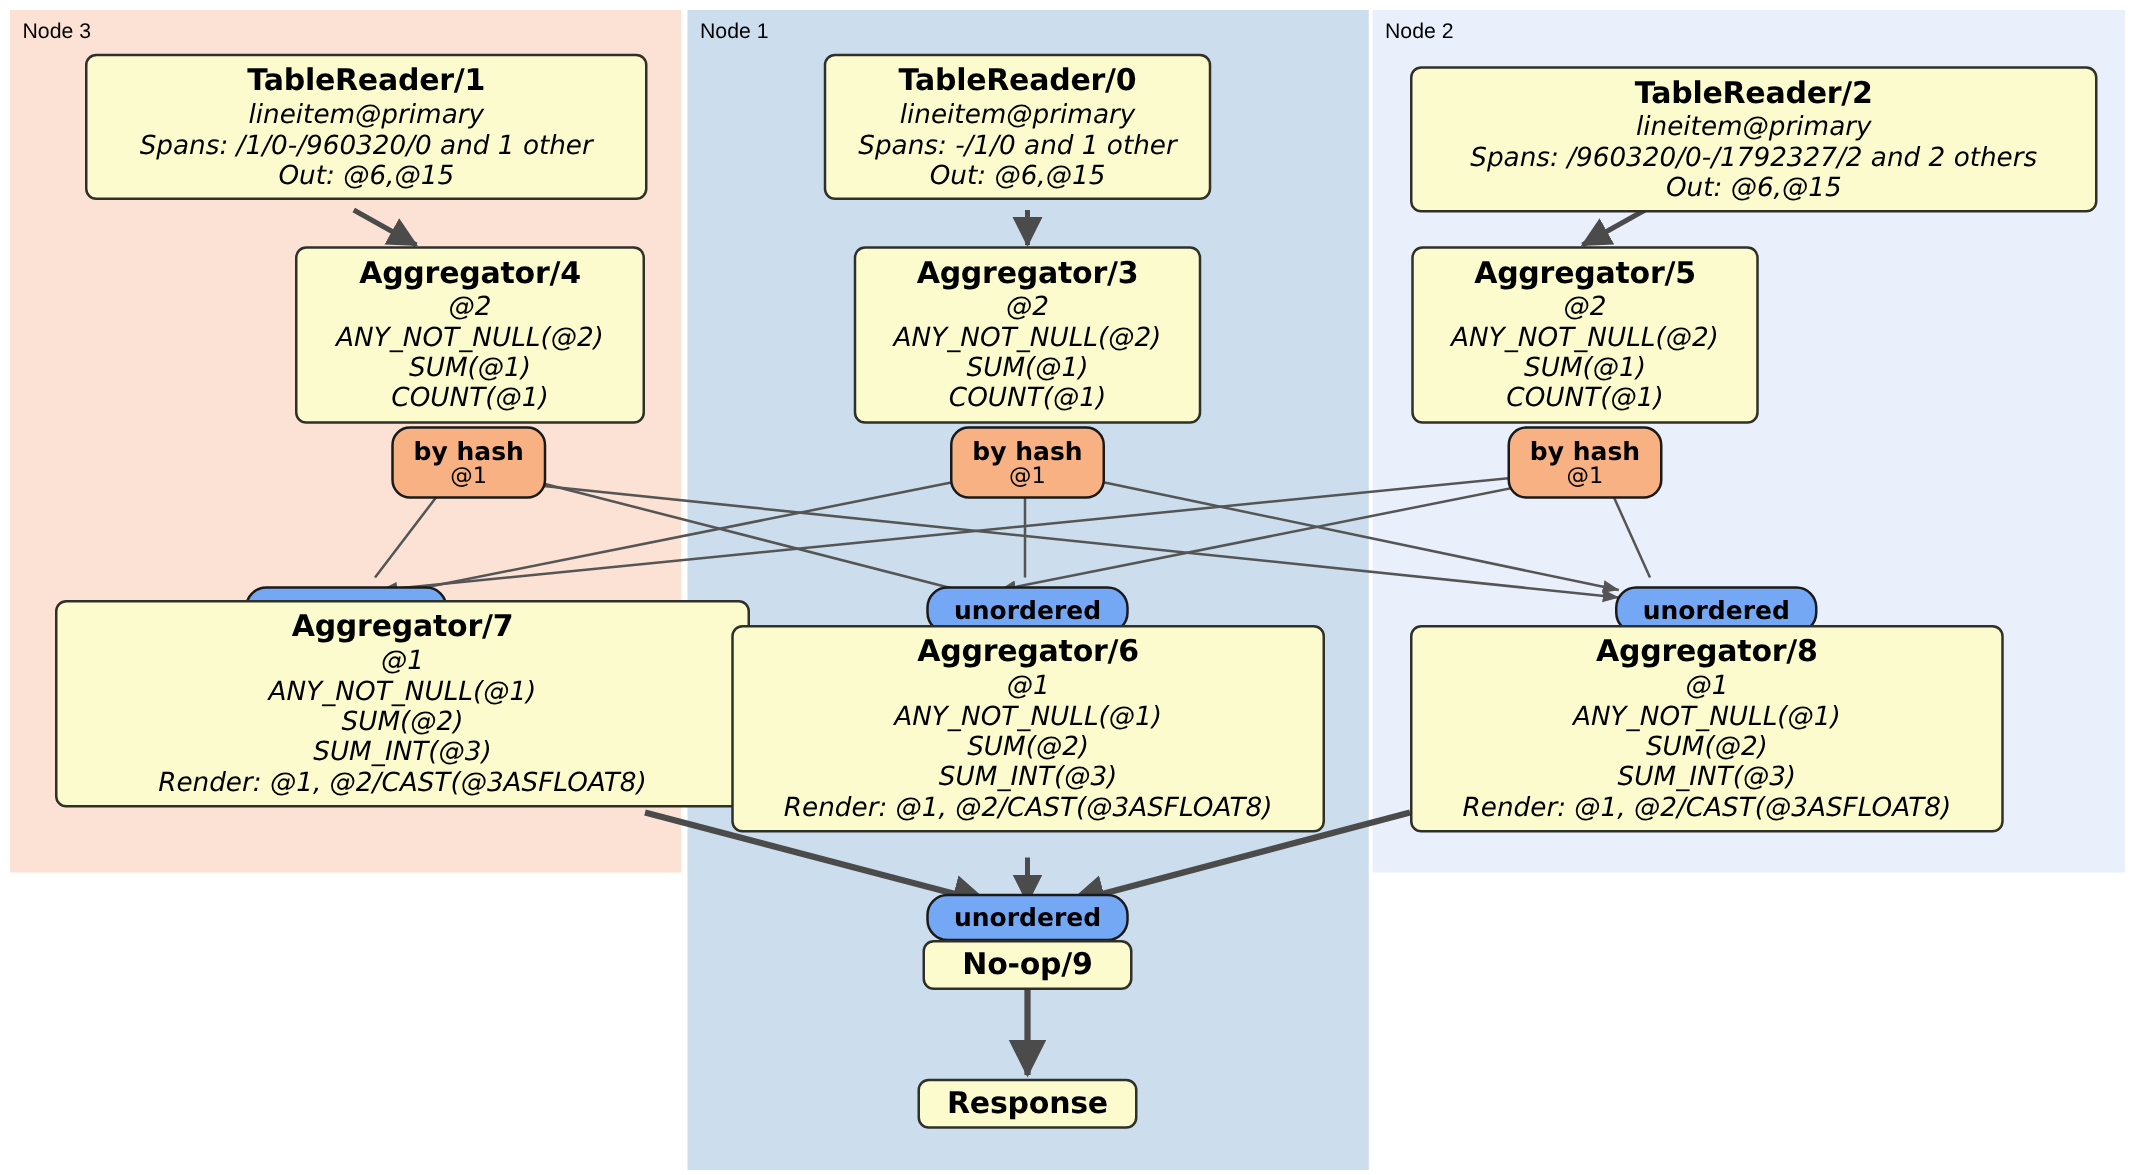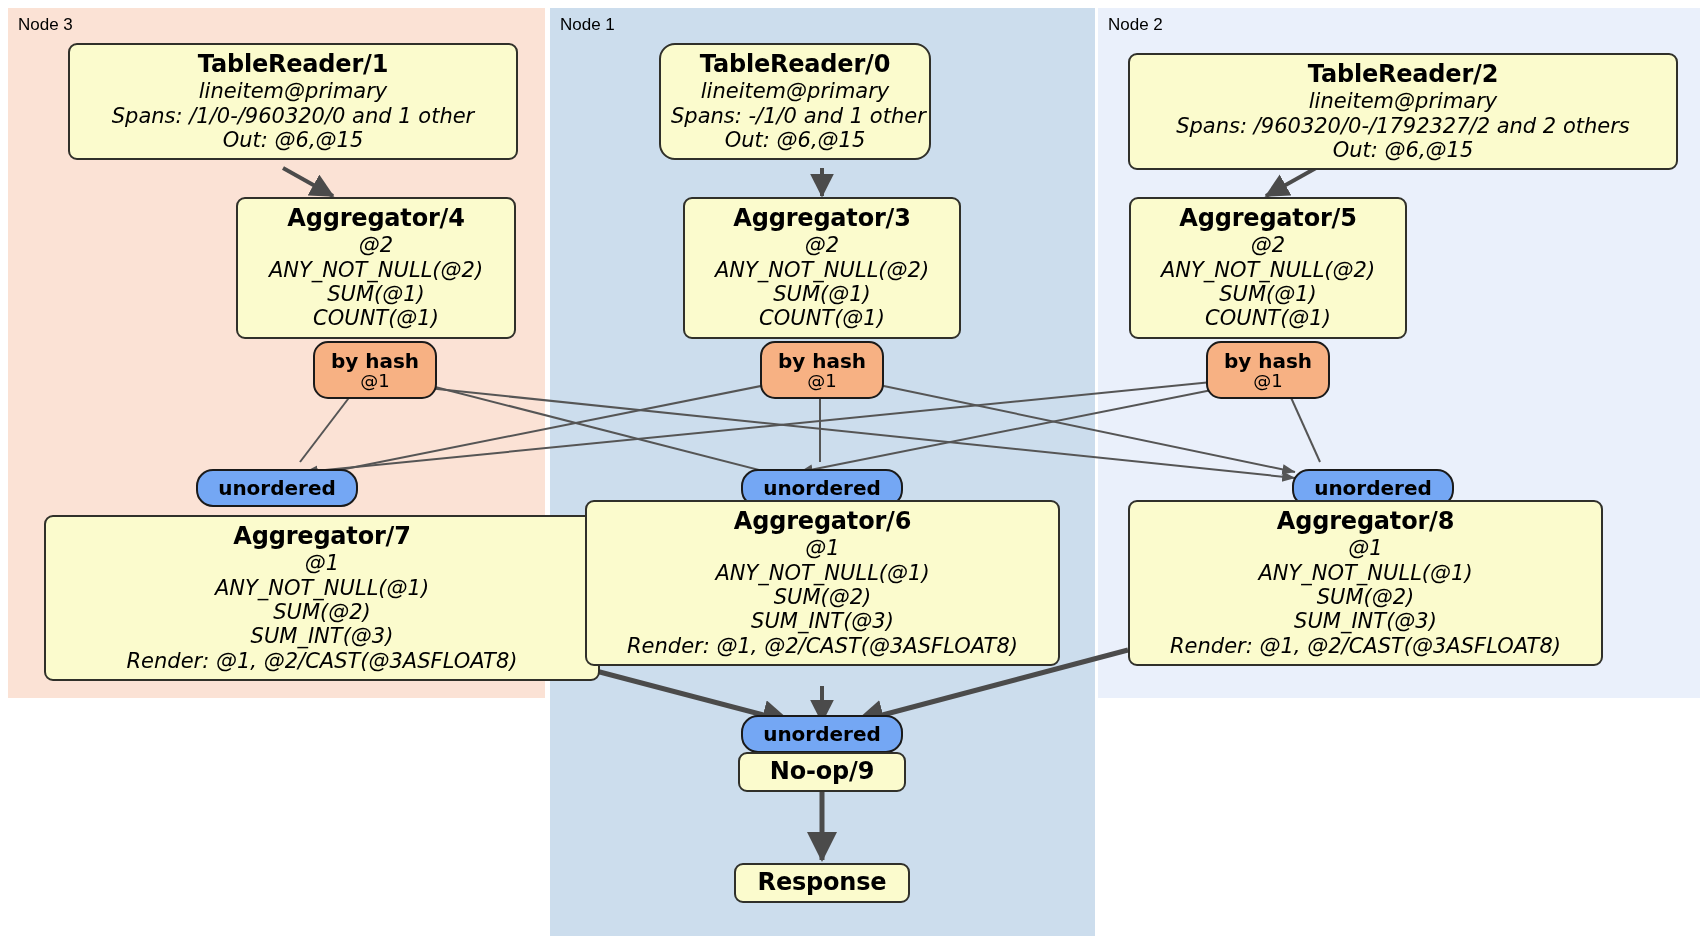--- a/index.html
+++ b/index.html
@@ -165,30 +165,30 @@
 
   <div class="badge badge-hash" style="left:313px; top:341px; width:124px; height:58px;">
     <span class="badge-main">by hash</span>
     <span class="badge-sub">@1</span>
   </div>
 
   <div class="badge badge-unordered" style="left:196px; top:469px; width:162px; height:38px;">
     <span class="badge-main">unordered</span>
   </div>
 
-  <div class="proc-box" style="left:44px; top:515px; width:556px;">
+  <div class="proc-box" style="left:44px; top:480px; width:556px;">
     <div class="proc-title">Aggregator/7</div>
     <div class="proc-line">@1</div>
     <div class="proc-line">ANY_NOT_NULL(@1)</div>
     <div class="proc-line">SUM(@2)</div>
     <div class="proc-line">SUM_INT(@3)</div>
     <div class="proc-line">Render: @1, @2/CAST(@3ASFLOAT8)</div>
   </div>
 
-  <div class="proc-box" style="left:659px; top:43px; width:272px;border-radius:16px;">
+  <div class="proc-box" style="left:659px; top:43px; width:310px;">
     <div class="proc-title">TableReader/0</div>
     <div class="proc-line">lineitem@primary</div>
     <div class="proc-line">Spans: -/1/0 and 1 other</div>
     <div class="proc-line">Out: @6,@15</div>
   </div>
 
   <div class="proc-box" style="left:683px; top:197px; width:278px;">
     <div class="proc-title">Aggregator/3</div>
     <div class="proc-line">@2</div>
     <div class="proc-line">ANY_NOT_NULL(@2)</div>

